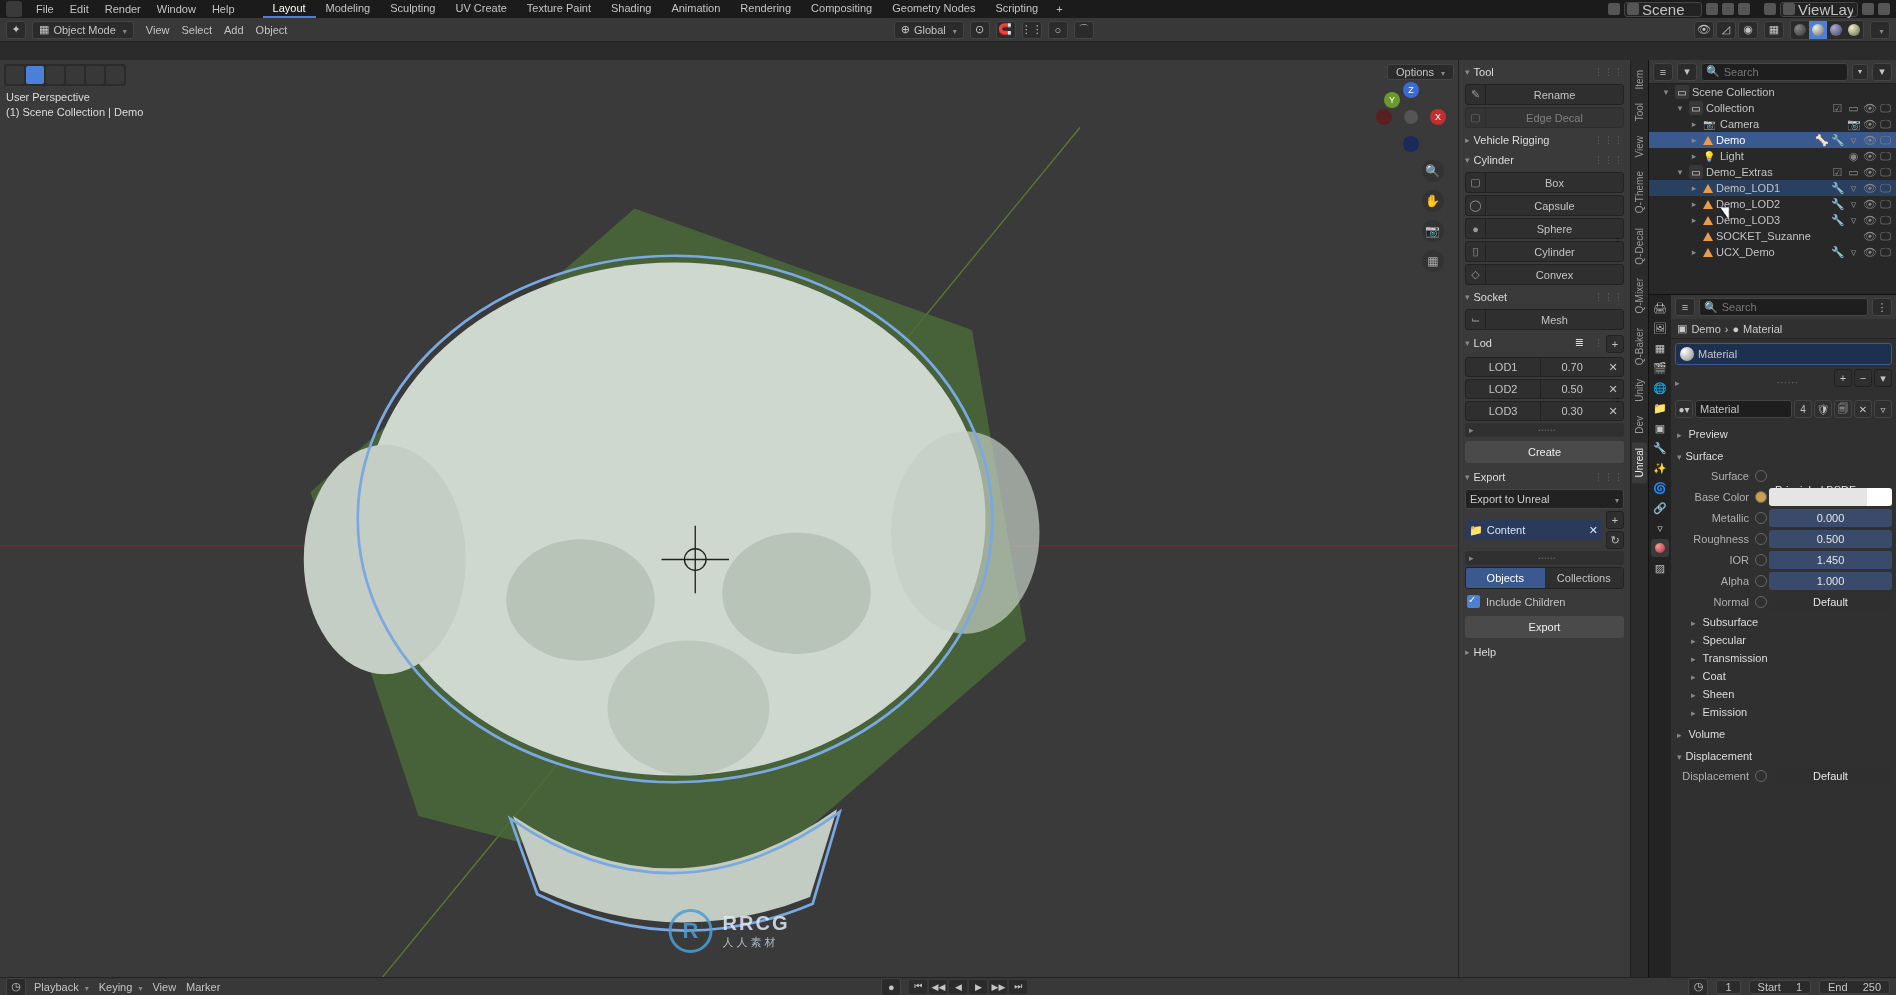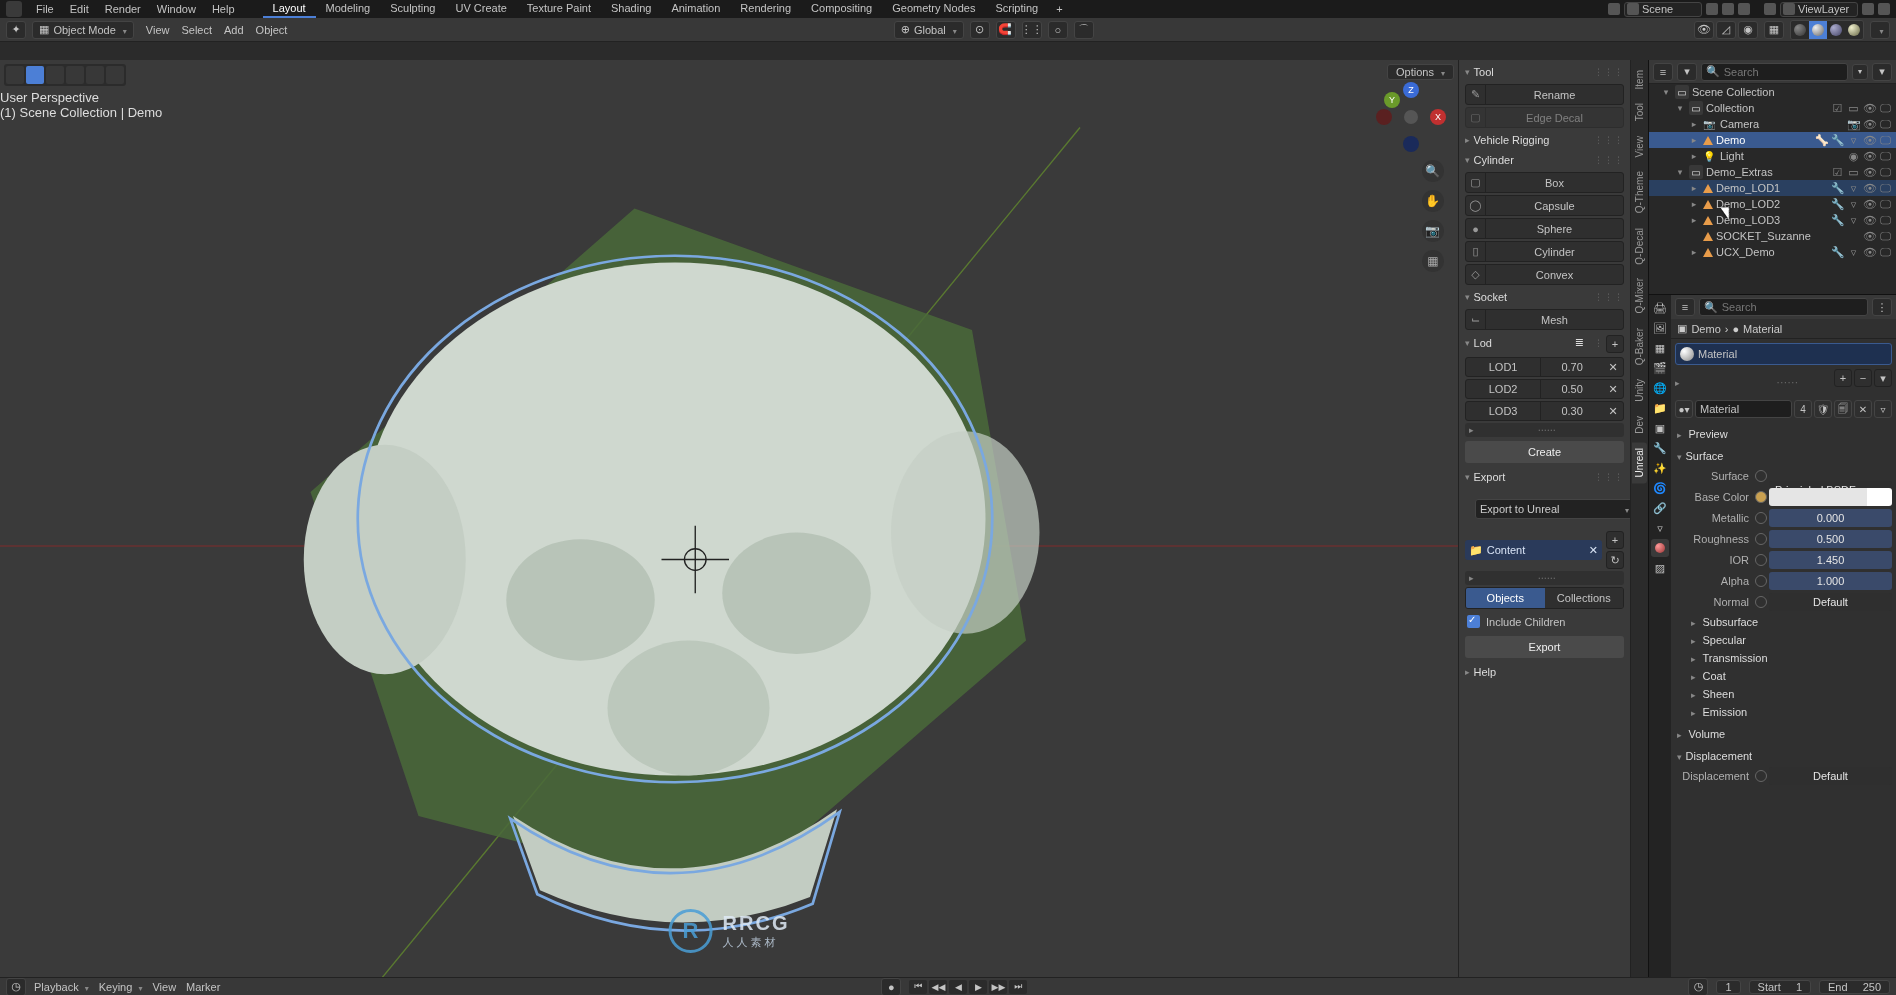--- a/index.html
+++ b/index.html
@@ -13,41 +13,41 @@
 .topbar .spacer { flex: 1; }
 .topbar .tab { padding: 2px 10px; }
 .topbar .tab.active { color: #fff; border-bottom: 2px solid #4c7fd6; }
 .topbar .plus { padding: 2px 8px; }
 .top-right { display: flex; align-items: center; gap: 4px; }
 .top-right .scene-box, .top-right .layer-box {
   background: #232323; border: 1px solid #444; border-radius: 3px;
   height: 15px; display: flex; align-items: center; padding: 0 4px 0 2px; gap: 3px;
 }
 .top-right .mini-icon { width: 12px; height: 12px; background: #555; border-radius: 2px; }
-.top-right input { background: transparent; border: none; color: #c4c4c4; font-size: 11px; outline: none; width: 55px; }
+.top-right input { background: transparent; border: none; color: #c4c4c4; font-size: 15px; outline: none; width: 55px; }
 
 
 .view-header { height: 24px; background: #383838; display: flex; align-items: center; padding: 0 6px; gap: 6px; border-bottom: 1px solid #222; }
 .view-header .dropdown { background: #2b2b2b; border: 1px solid #444; border-radius: 3px; height: 18px; display: flex; align-items: center; padding: 0 6px; gap: 4px; }
 .view-header .vh-item { padding: 2px 6px; }
 .view-header .spacer { flex: 1; }
 .icon-btn { width: 20px; height: 18px; background: #2b2b2b; border: 1px solid #444; border-radius: 3px; display: flex; align-items: center; justify-content: center; }
 .icon-cluster { display: flex; gap: 2px; }
 .shading-group { display: flex; border: 1px solid #444; border-radius: 3px; overflow: hidden; }
 .shading-group .sball { width: 18px; height: 18px; background: #2b2b2b; display: flex; align-items: center; justify-content: center; }
 .shading-group .sball.active { background: #4c7fd6; }
 .sball .circ { width: 12px; height: 12px; border-radius: 50%; background: radial-gradient(circle at 30% 30%, #eee, #666); }
 
 
 .main { position: absolute; top: 60px; bottom: 18px; left: 0; right: 0; display: flex; }
 .viewport-wrap { flex: 1; position: relative; background: #3a3a3a; overflow: hidden; }
 .left-toolbar { position: absolute; left: 4px; top: 4px; display: flex; gap: 2px; background: #2b2b2b; border-radius: 3px; padding: 2px; }
 .left-toolbar .tbtn { width: 18px; height: 18px; background: #383838; border-radius: 2px; }
 .left-toolbar .tbtn.active { background: #4c7fd6; }
-.perspective-label { position: absolute; left: 0; top: 30px; font-size: 13px; color: #ddd; line-height: 15px; }
+.perspective-label { position: absolute; left: 6px; top: 30px; font-size: 11px; color: #ddd; line-height: 15px; }
 .options-btn { position: absolute; right: 4px; top: 4px; background: #2b2b2b; border: 1px solid #444; border-radius: 3px; padding: 1px 8px; display: flex; align-items: center; gap: 4px; }
 
 
 .nav-gizmo { position: absolute; right: 12px; top: 22px; width: 70px; height: 70px; }
 .nav-gizmo .center { position: absolute; left: 28px; top: 28px; width: 14px; height: 14px; border-radius: 50%; background: #555; }
 .nav-gizmo .ax { position: absolute; width: 16px; height: 16px; border-radius: 50%; font-size: 9px; color: #fff; display: flex; align-items: center; justify-content: center; }
 .ax.x { background: #c03030; right: 0; top: 27px; }
 .ax.y { background: #6a9a2a; left: 8px; top: 10px; }
 .ax.z { background: #3a6bd6; left: 27px; top: 0; }
 .ax.nx { background: #5a2020; left: 0; top: 27px; }
@@ -69,21 +69,21 @@
 .npanel .row-btn .row-label { flex: 1; text-align: center; }
 .npanel .lod-row { display: flex; align-items: center; height: 20px; background: #2f2f2f; border: 1px solid #222; border-radius: 3px; margin: 2px 2px; }
 .npanel .lod-row .lod-name { flex: 1.2; text-align: center; }
 .npanel .lod-row .lod-val { flex: 1; text-align: center; border-left: 1px solid #222; height: 100%; display:flex;align-items:center;justify-content:center; }
 .npanel .lod-row .lod-x { width: 20px; text-align: center; }
 .npanel .lod-list { position: relative; }
 .npanel .lod-add { position: absolute; right: 2px; top: -22px; width: 18px; height: 18px; background: #2f2f2f; border: 1px solid #222; border-radius: 3px; display: flex; align-items: center; justify-content: center; }
 .npanel .small-collapsed { height: 14px; background: #303030; border-radius: 3px; margin: 2px 2px; display: flex; align-items: center; padding: 0 4px; color: #888; font-size: 9px; }
 .npanel .small-collapsed .dots { margin: 0 auto; }
 .npanel .big-btn { height: 22px; background: #4a4a4a; border-radius: 3px; margin: 4px 2px; display: flex; align-items: center; justify-content: center; color: #eee; }
-.npanel select, .export-sel { width: calc(100% - 4px); height: 20px; background: #222; border: 1px solid #444; border-radius: 3px; color: #ccc; margin: 12px; padding: 0 4px; display:flex; align-items:center; justify-content:space-between;}
+.npanel select, .export-sel { width: calc(100% - 4px); height: 20px; background: #222; border: 1px solid #444; border-radius: 3px; color: #ccc; margin: 2px; padding: 0 4px; display:flex; align-items:center; justify-content:space-between;}
 .folder-row { display: flex; align-items: center; gap: 4px; margin: 2px; }
 .folder-chip { flex: 1; height: 20px; background: #2a3a5a; border-radius: 3px; display: flex; align-items: center; padding: 0 4px; gap: 4px; color: #d8e3f5; }
 .folder-chip .fx { margin-left: auto; }
 .side-sq { width: 18px; height: 18px; background: #2f2f2f; border: 1px solid #222; border-radius: 3px; display: flex; align-items: center; justify-content: center; }
 .tab-pair { display: flex; margin: 2px; border-radius: 3px; overflow: hidden; border: 1px solid #222; }
 .tab-pair .tp { flex: 1; height: 20px; display: flex; align-items: center; justify-content: center; background: #2f2f2f; }
 .tab-pair .tp.active { background: #3a5a8f; color: #fff; }
 .check-row { display: flex; align-items: center; gap: 6px; padding: 4px 4px; }
 .check-row .cb { width: 13px; height: 13px; background: #4c7fd6; border-radius: 2px; position: relative; }
 .check-row .cb::after { content: "✓"; position: absolute; font-size: 10px; color: #fff; left: 1px; top: -1px; }

